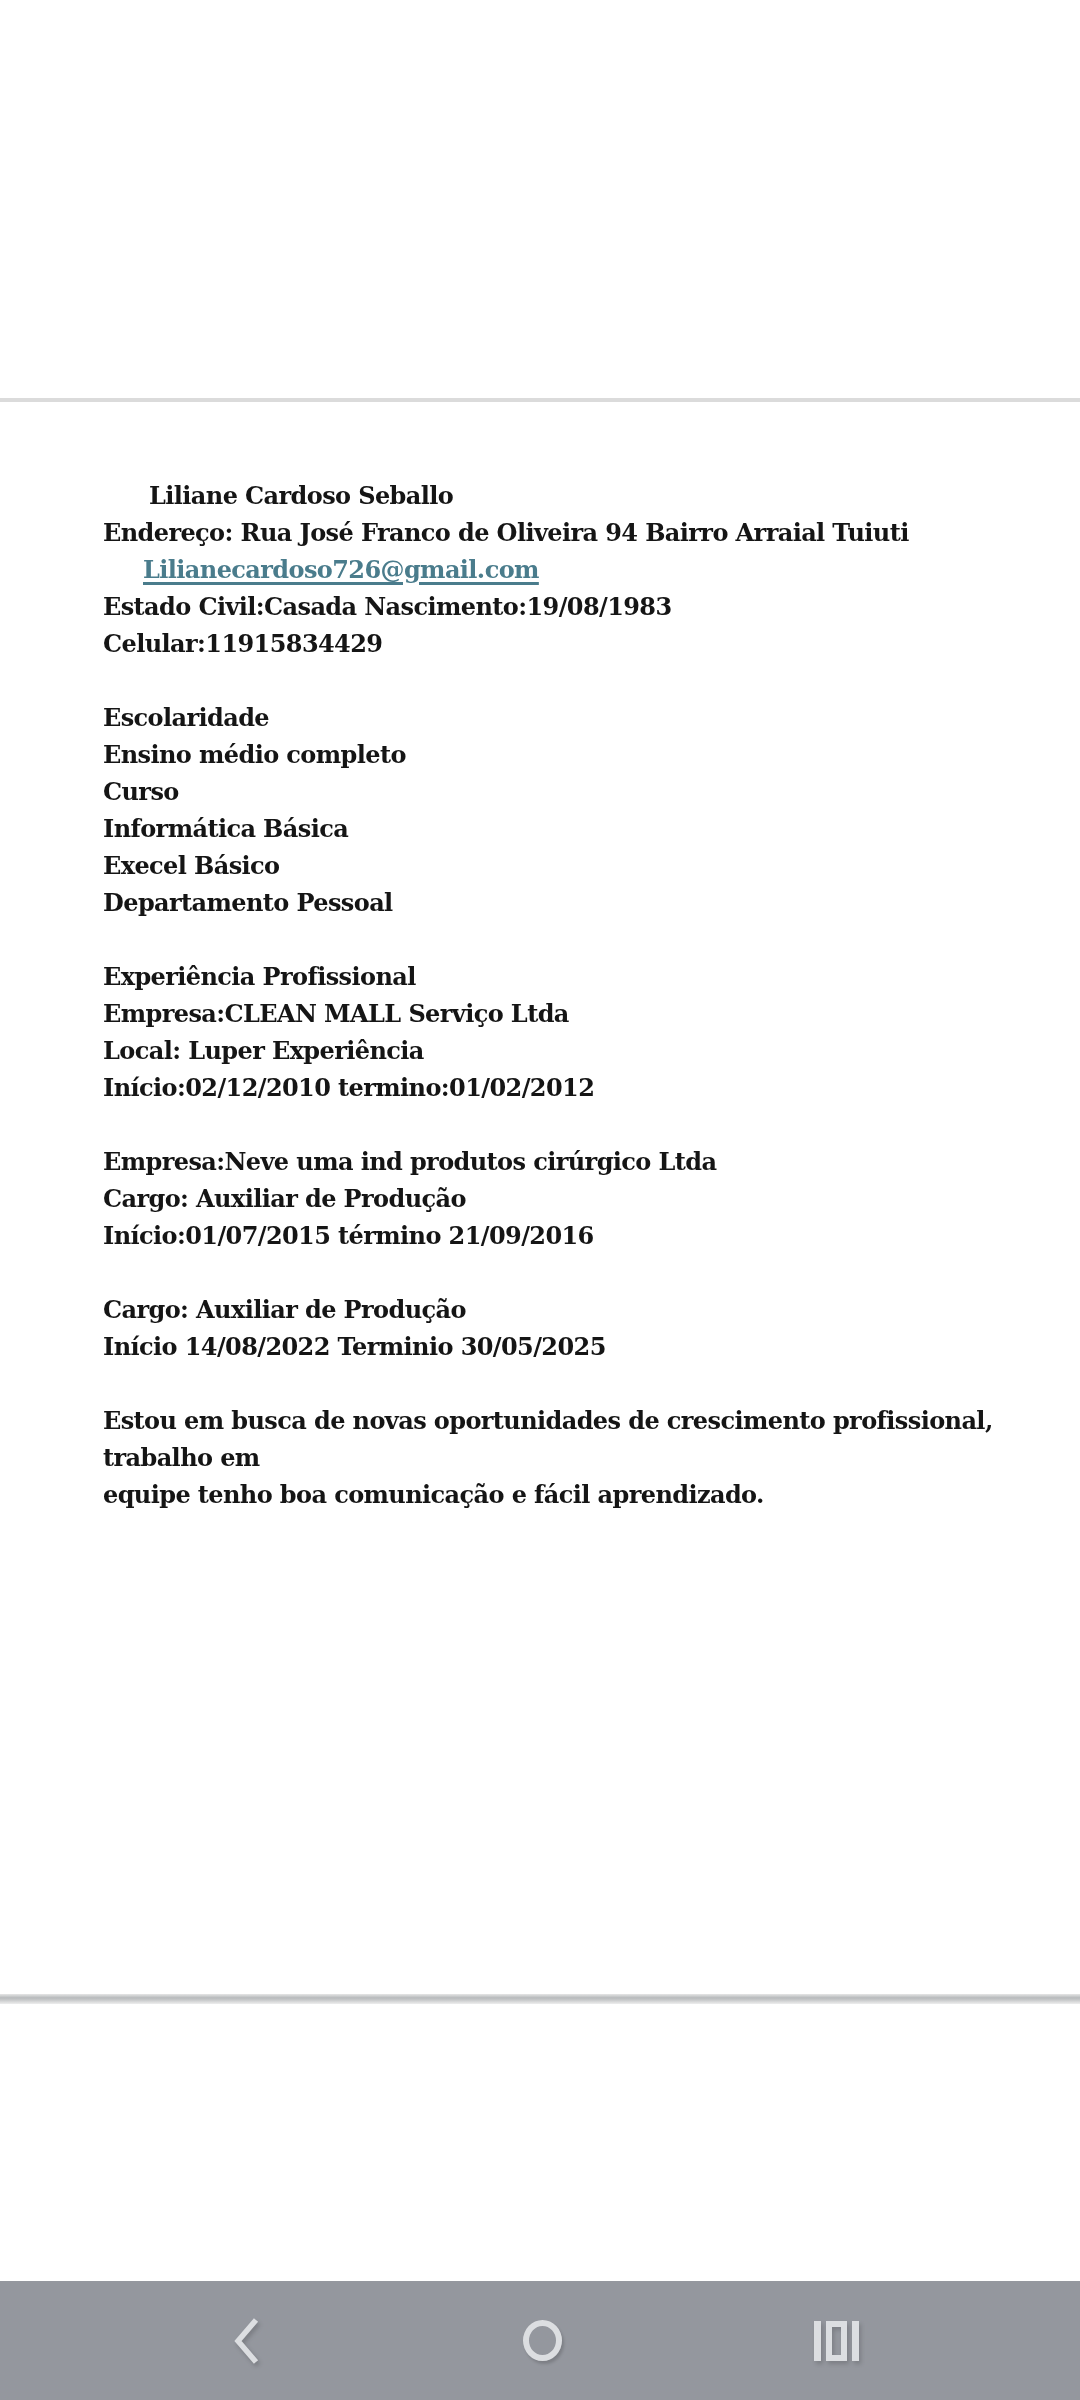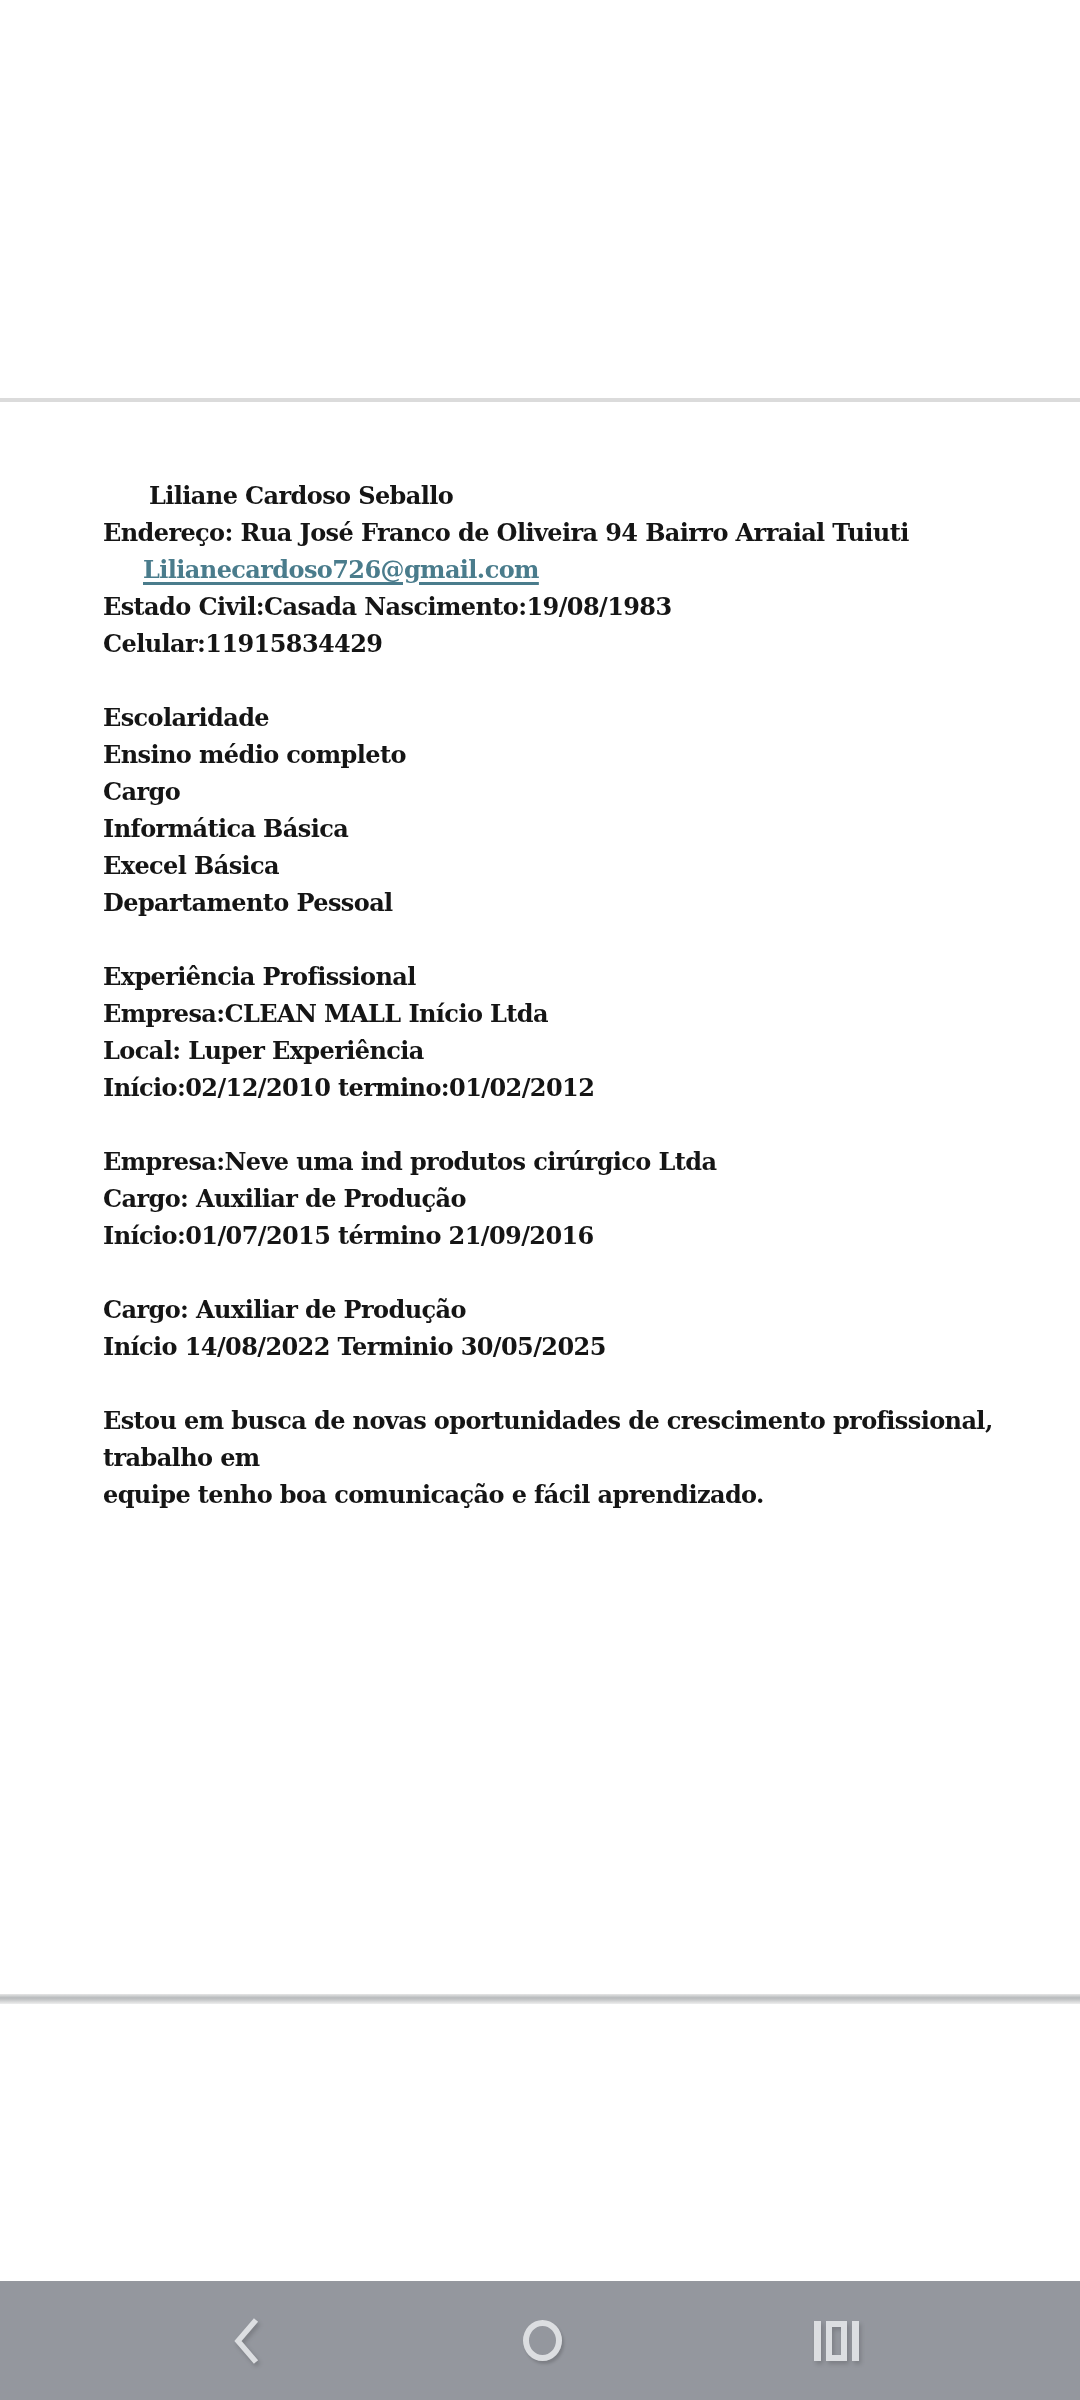--- a/index.html
+++ b/index.html
@@ -89,29 +89,29 @@
     <div class="line indent">Liliane Cardoso Seballo</div>
     <div class="line">Endereço: Rua José Franco de Oliveira 94 Bairro Arraial Tuiuti</div>
     <div class="line"><span class="email-link">Lilianecardoso726@gmail.com</span></div>
     <div class="line">Estado Civil:Casada Nascimento:19/08/1983</div>
     <div class="line">Celular:11915834429</div>
 
     <div class="line blank"></div>
 
     <div class="line">Escolaridade</div>
     <div class="line">Ensino médio completo</div>
-    <div class="line">Cargo</div>
+    <div class="line">Curso</div>
     <div class="line">Informática Básica</div>
-    <div class="line">Execel Básica</div>
+    <div class="line">Execel Básico</div>
     <div class="line">Departamento Pessoal</div>
 
     <div class="line blank"></div>
 
     <div class="line">Experiência Profissional</div>
-    <div class="line">Empresa:CLEAN MALL Início Ltda</div>
+    <div class="line">Empresa:CLEAN MALL Serviço Ltda</div>
     <div class="line">Local: Luper Experiência</div>
     <div class="line">Início:02/12/2010 termino:01/02/2012</div>
 
     <div class="line blank"></div>
 
     <div class="line">Empresa:Neve uma ind produtos cirúrgico Ltda</div>
     <div class="line">Cargo: Auxiliar de Produção</div>
     <div class="line">Início:01/07/2015 término 21/09/2016</div>
 
     <div class="line blank"></div>

